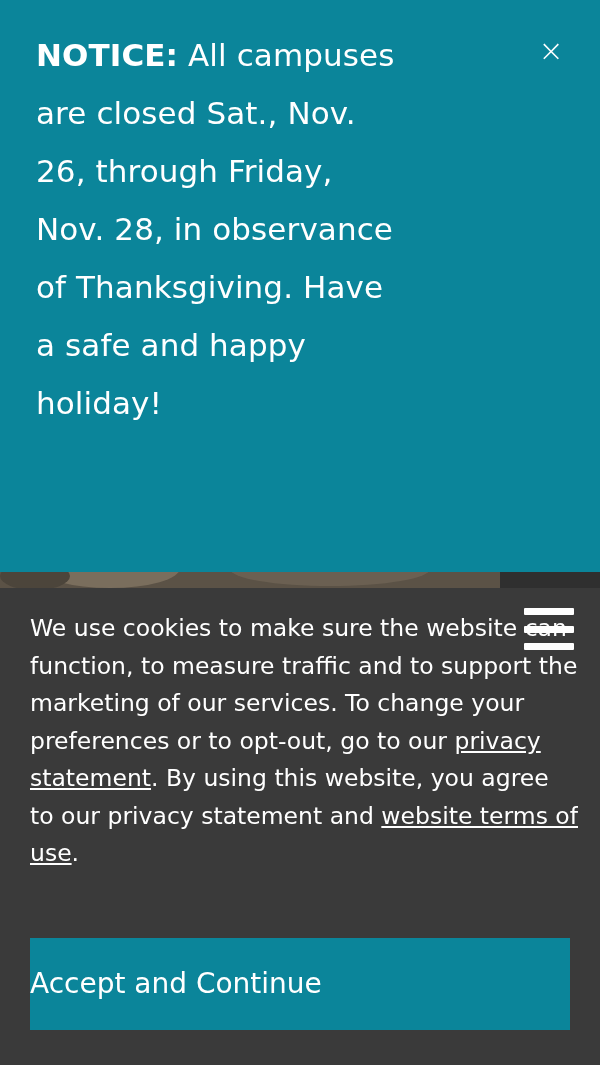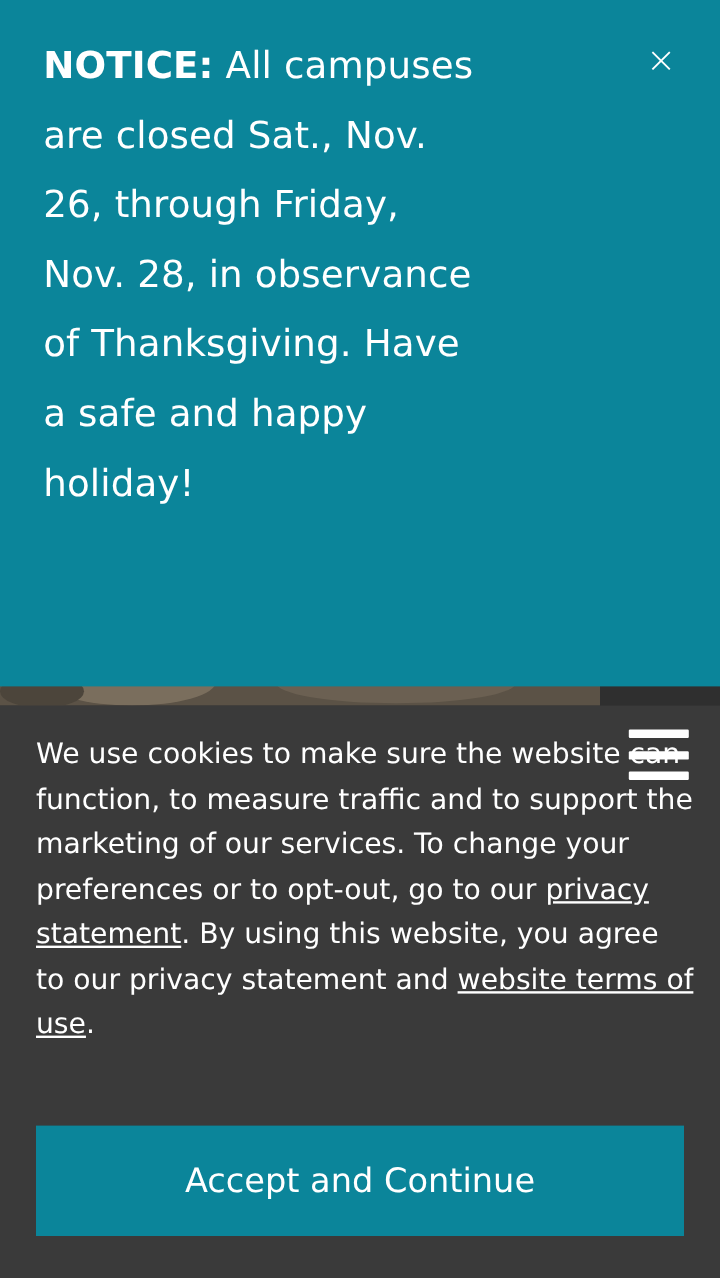--- a/index.html
+++ b/index.html
@@ -117,21 +117,21 @@
     left: 30px;
     top: 350px;
     width: 540px;
     height: 92px;
     background: #0b859a;
     color: #ffffff;
     border: none;
     font-size: 28px;
     font-family: "DejaVu Sans", sans-serif;
     cursor: pointer;
-    text-align: center;
+    text-align: left;
     line-height: 92px;
     padding: 0;
   }
 
   
   .hamburger {
     position: absolute;
     right: 26px;
     top: 20px;
     width: 50px;

